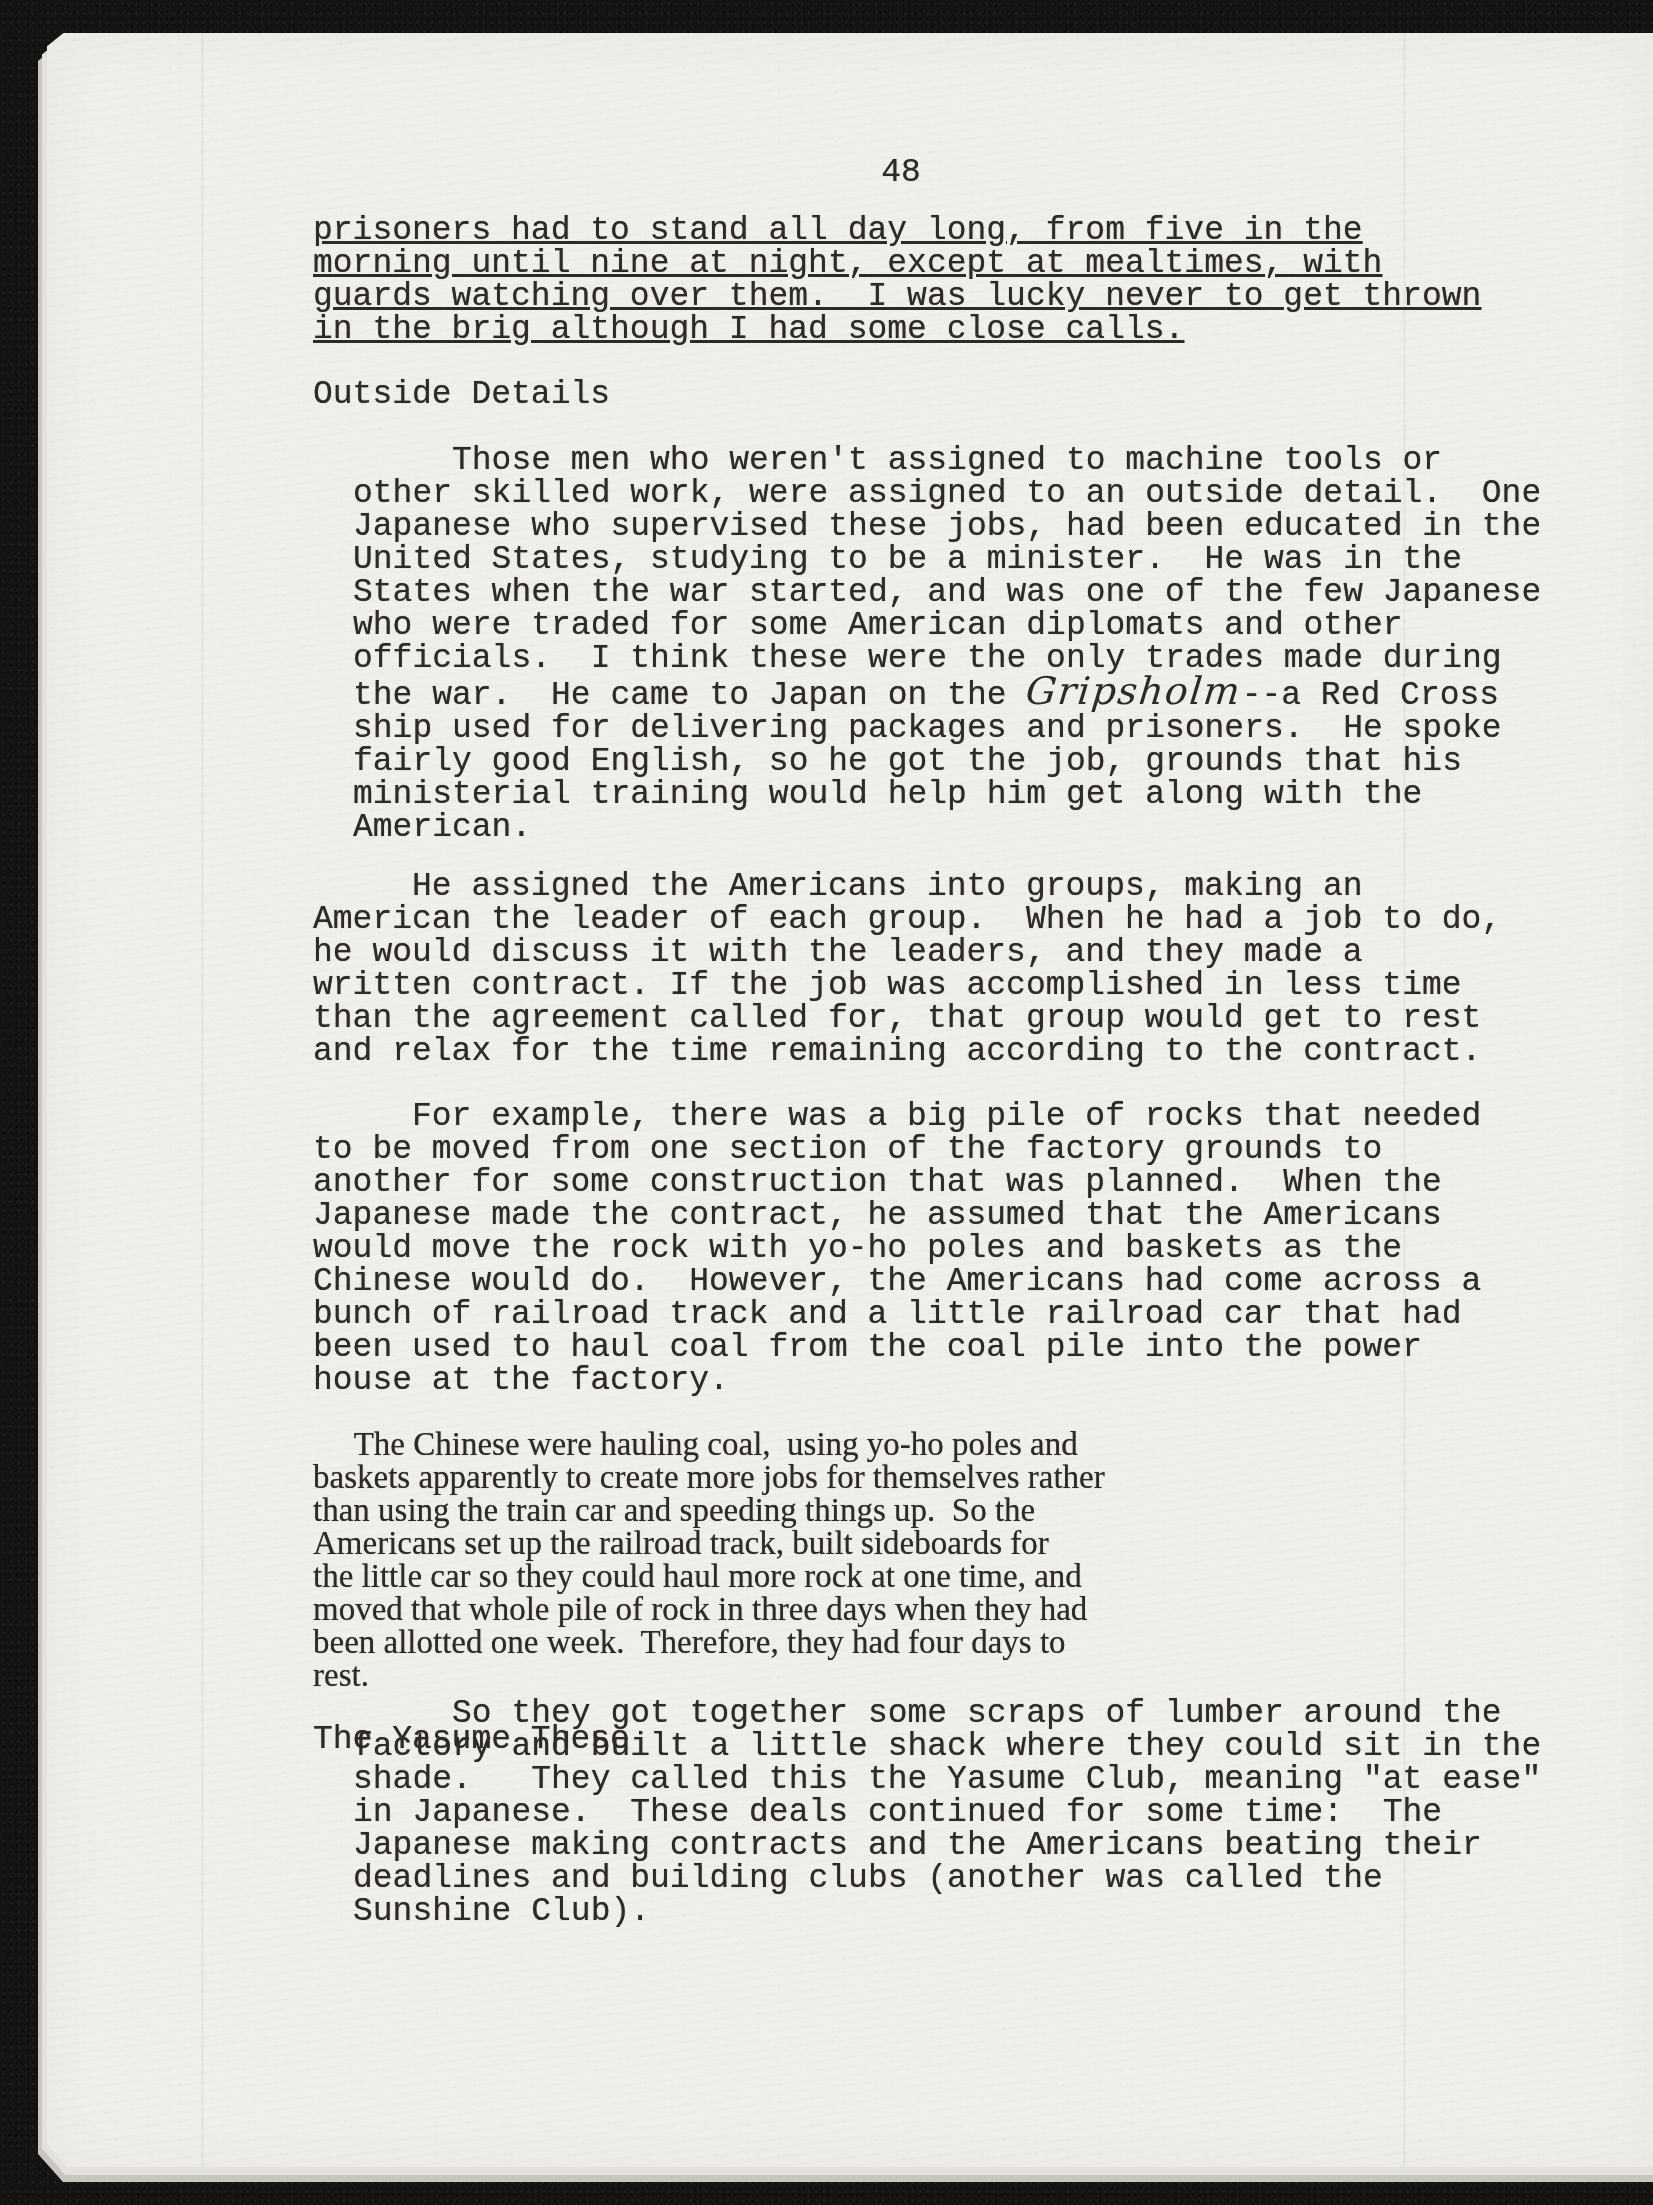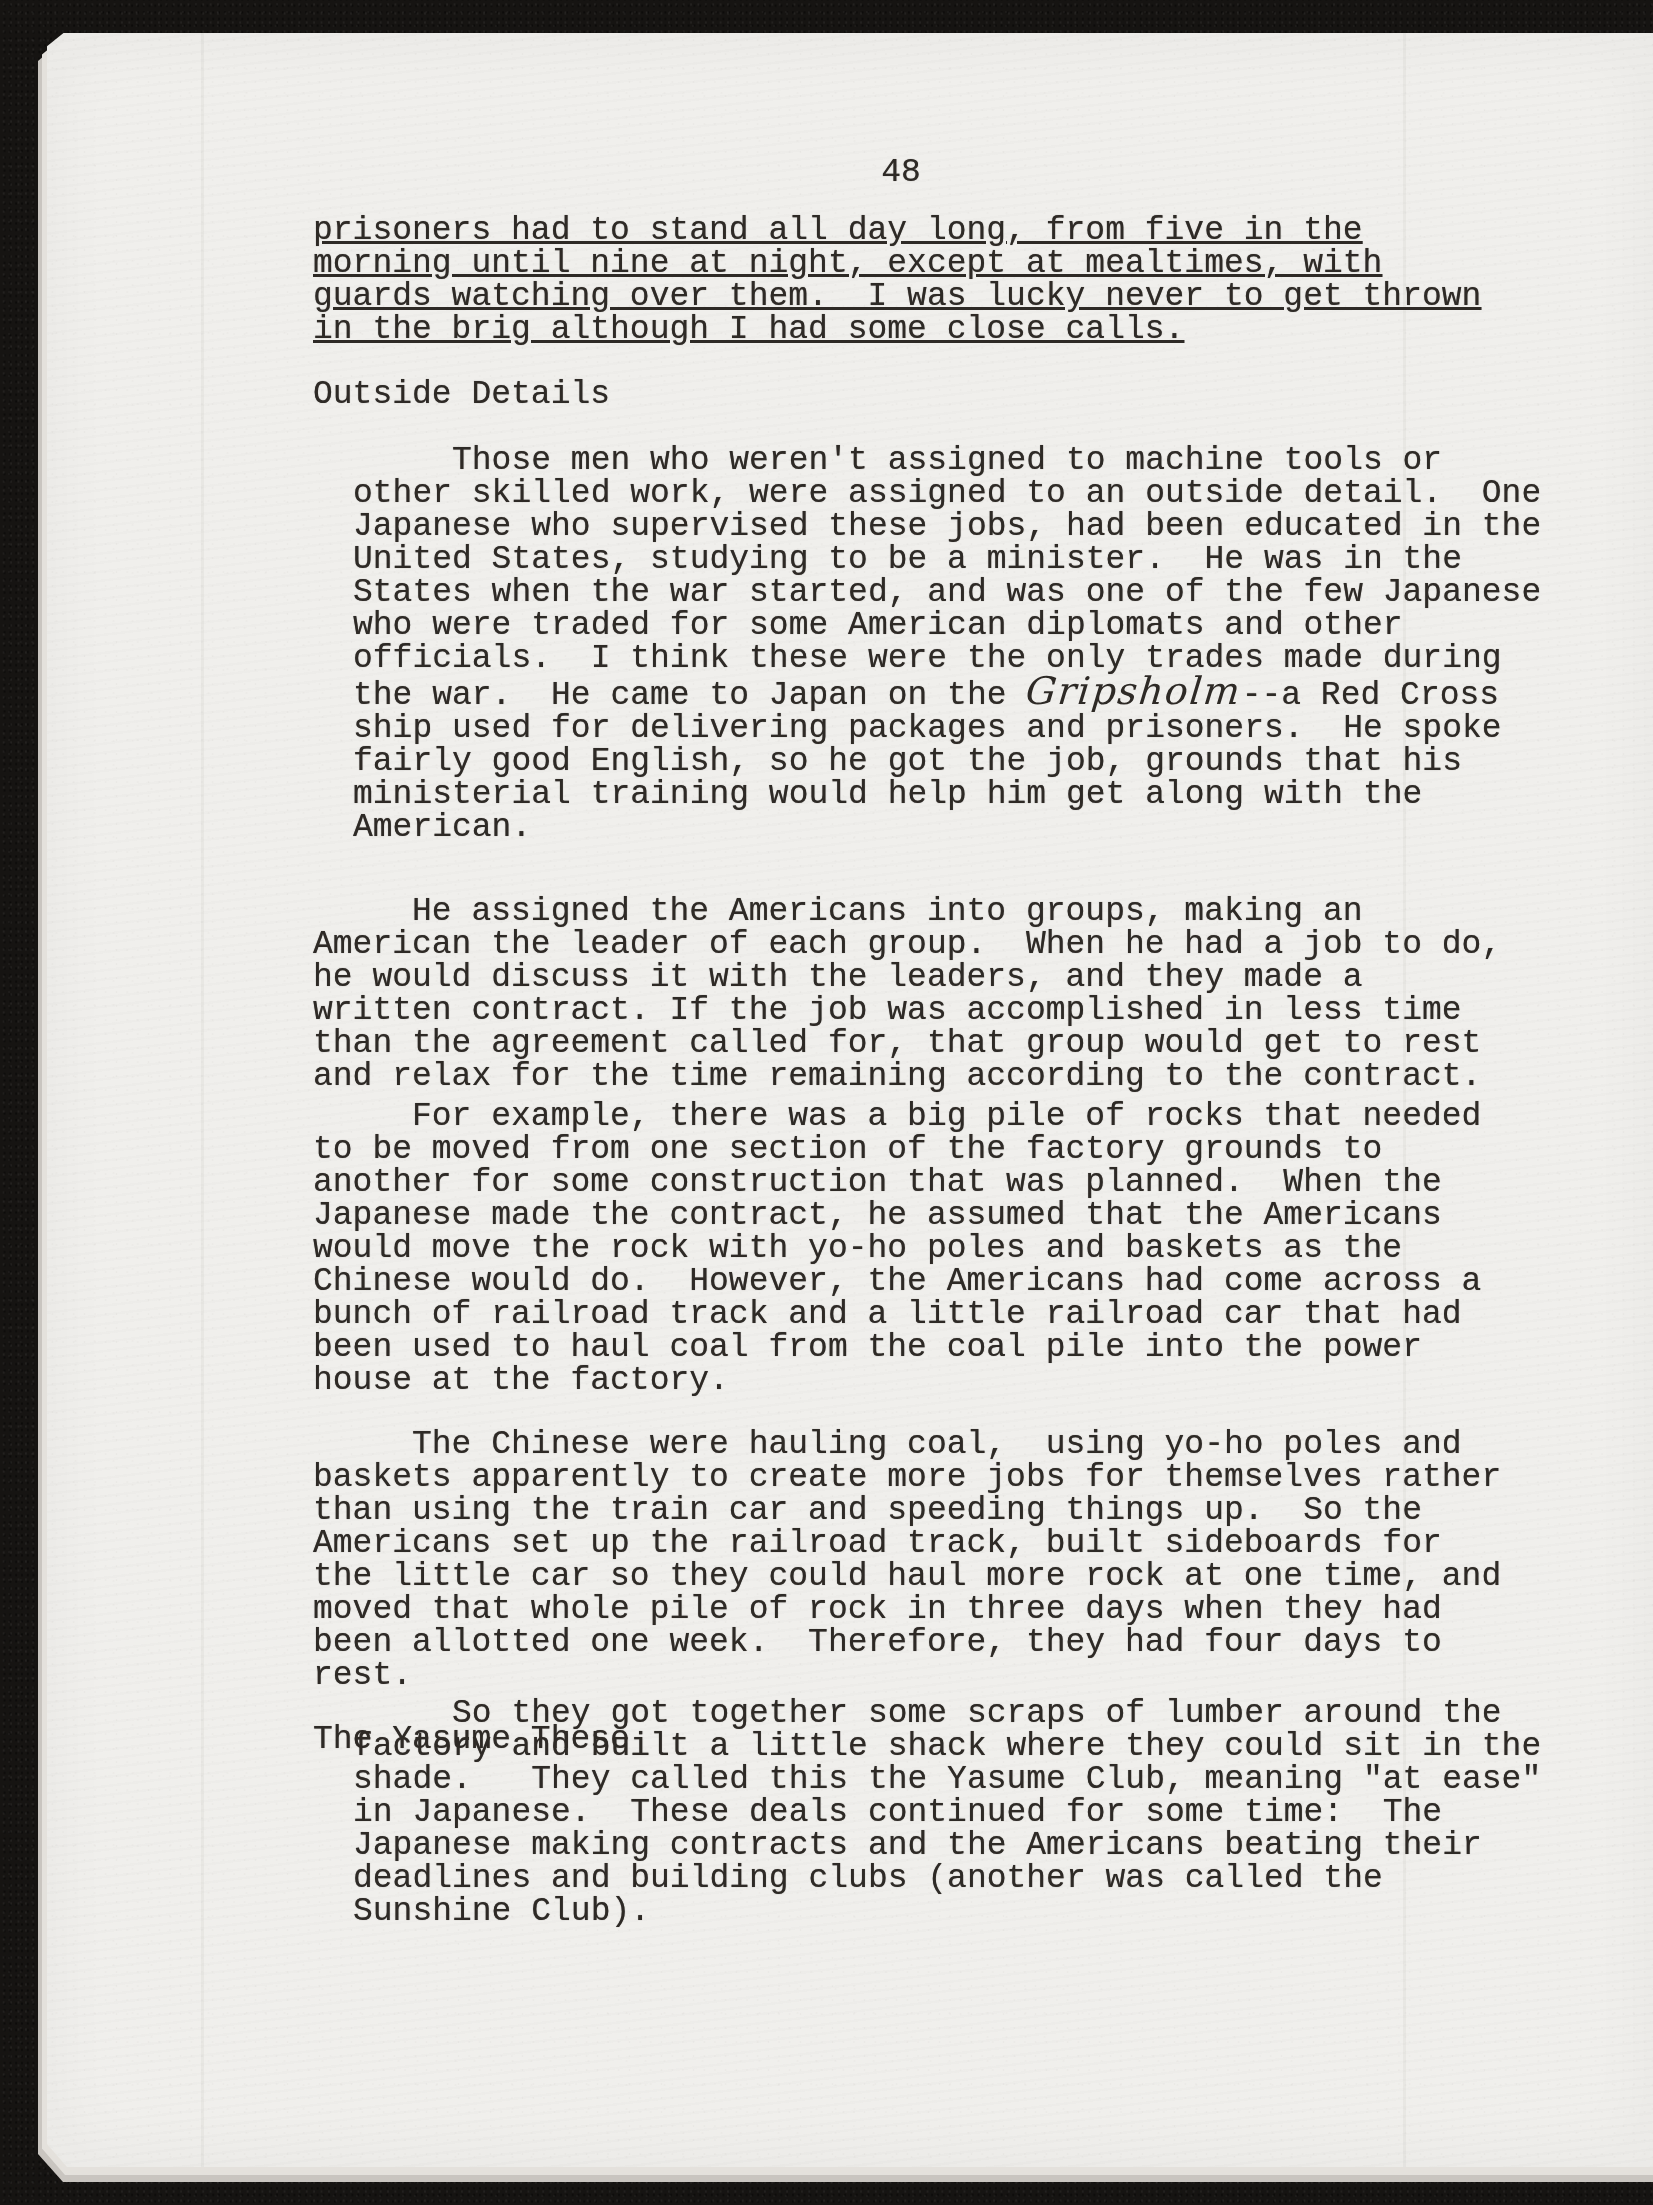--- a/index.html
+++ b/index.html
@@ -81,23 +81,23 @@
     text-align: center;
   }
 
   .body-text { left: 266px; }
 
   .heading { font-weight: normal; }
 
   .para-1    { top: 181px; text-decoration: underline; }
   .heading-1 { top: 345px; }
   .para-2    { top: 411px; margin-left: 40px; }
-  .para-3    { top: 862px; }
+  .para-3    { top: 837px; }
   .para-4    { top: 1067px; }
-  .para-5    { top: 1395px; }
+  .para-5    { top: 1395px; font-family: Liberation Serif, serif; }
   .heading-2 { top: 1690px; }
   .para-6    { top: 1664px; margin-left: 40px; }
 
   
   .handwritten {
     font-family: "DejaVu Serif", serif;
     font-style: italic;
     font-weight: normal;
     font-size: 38px;
     letter-spacing: 1.7px;

